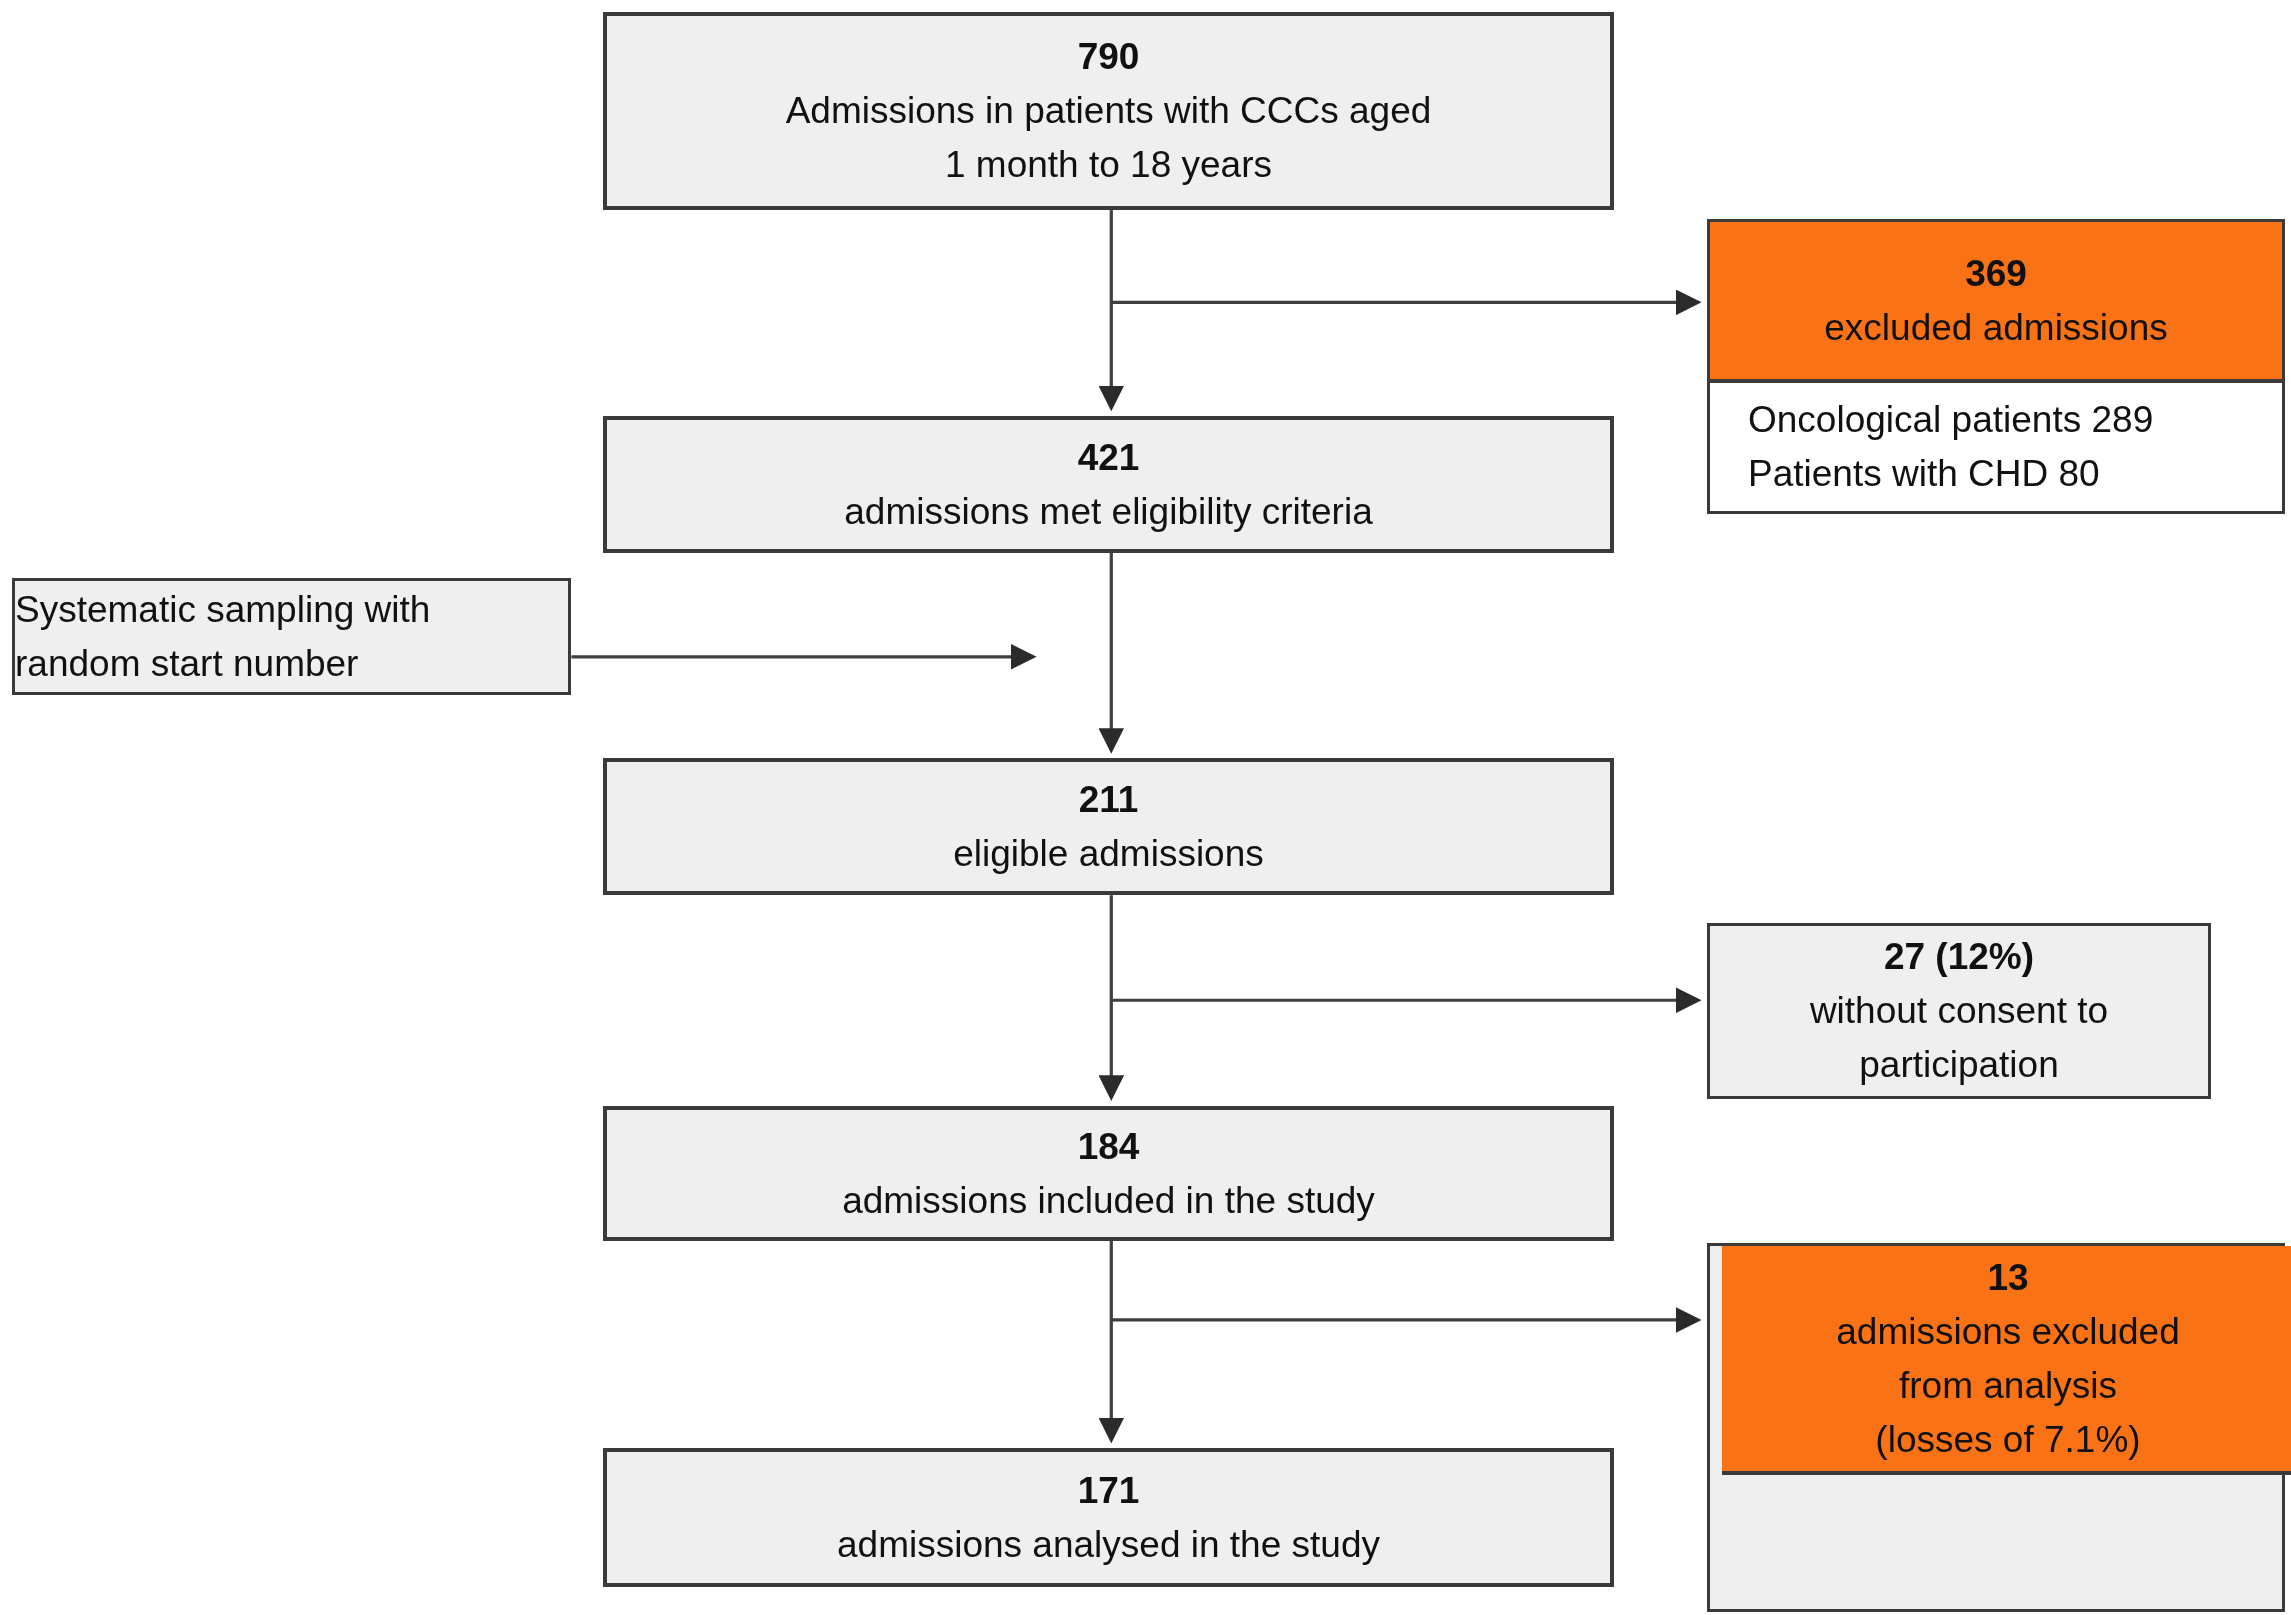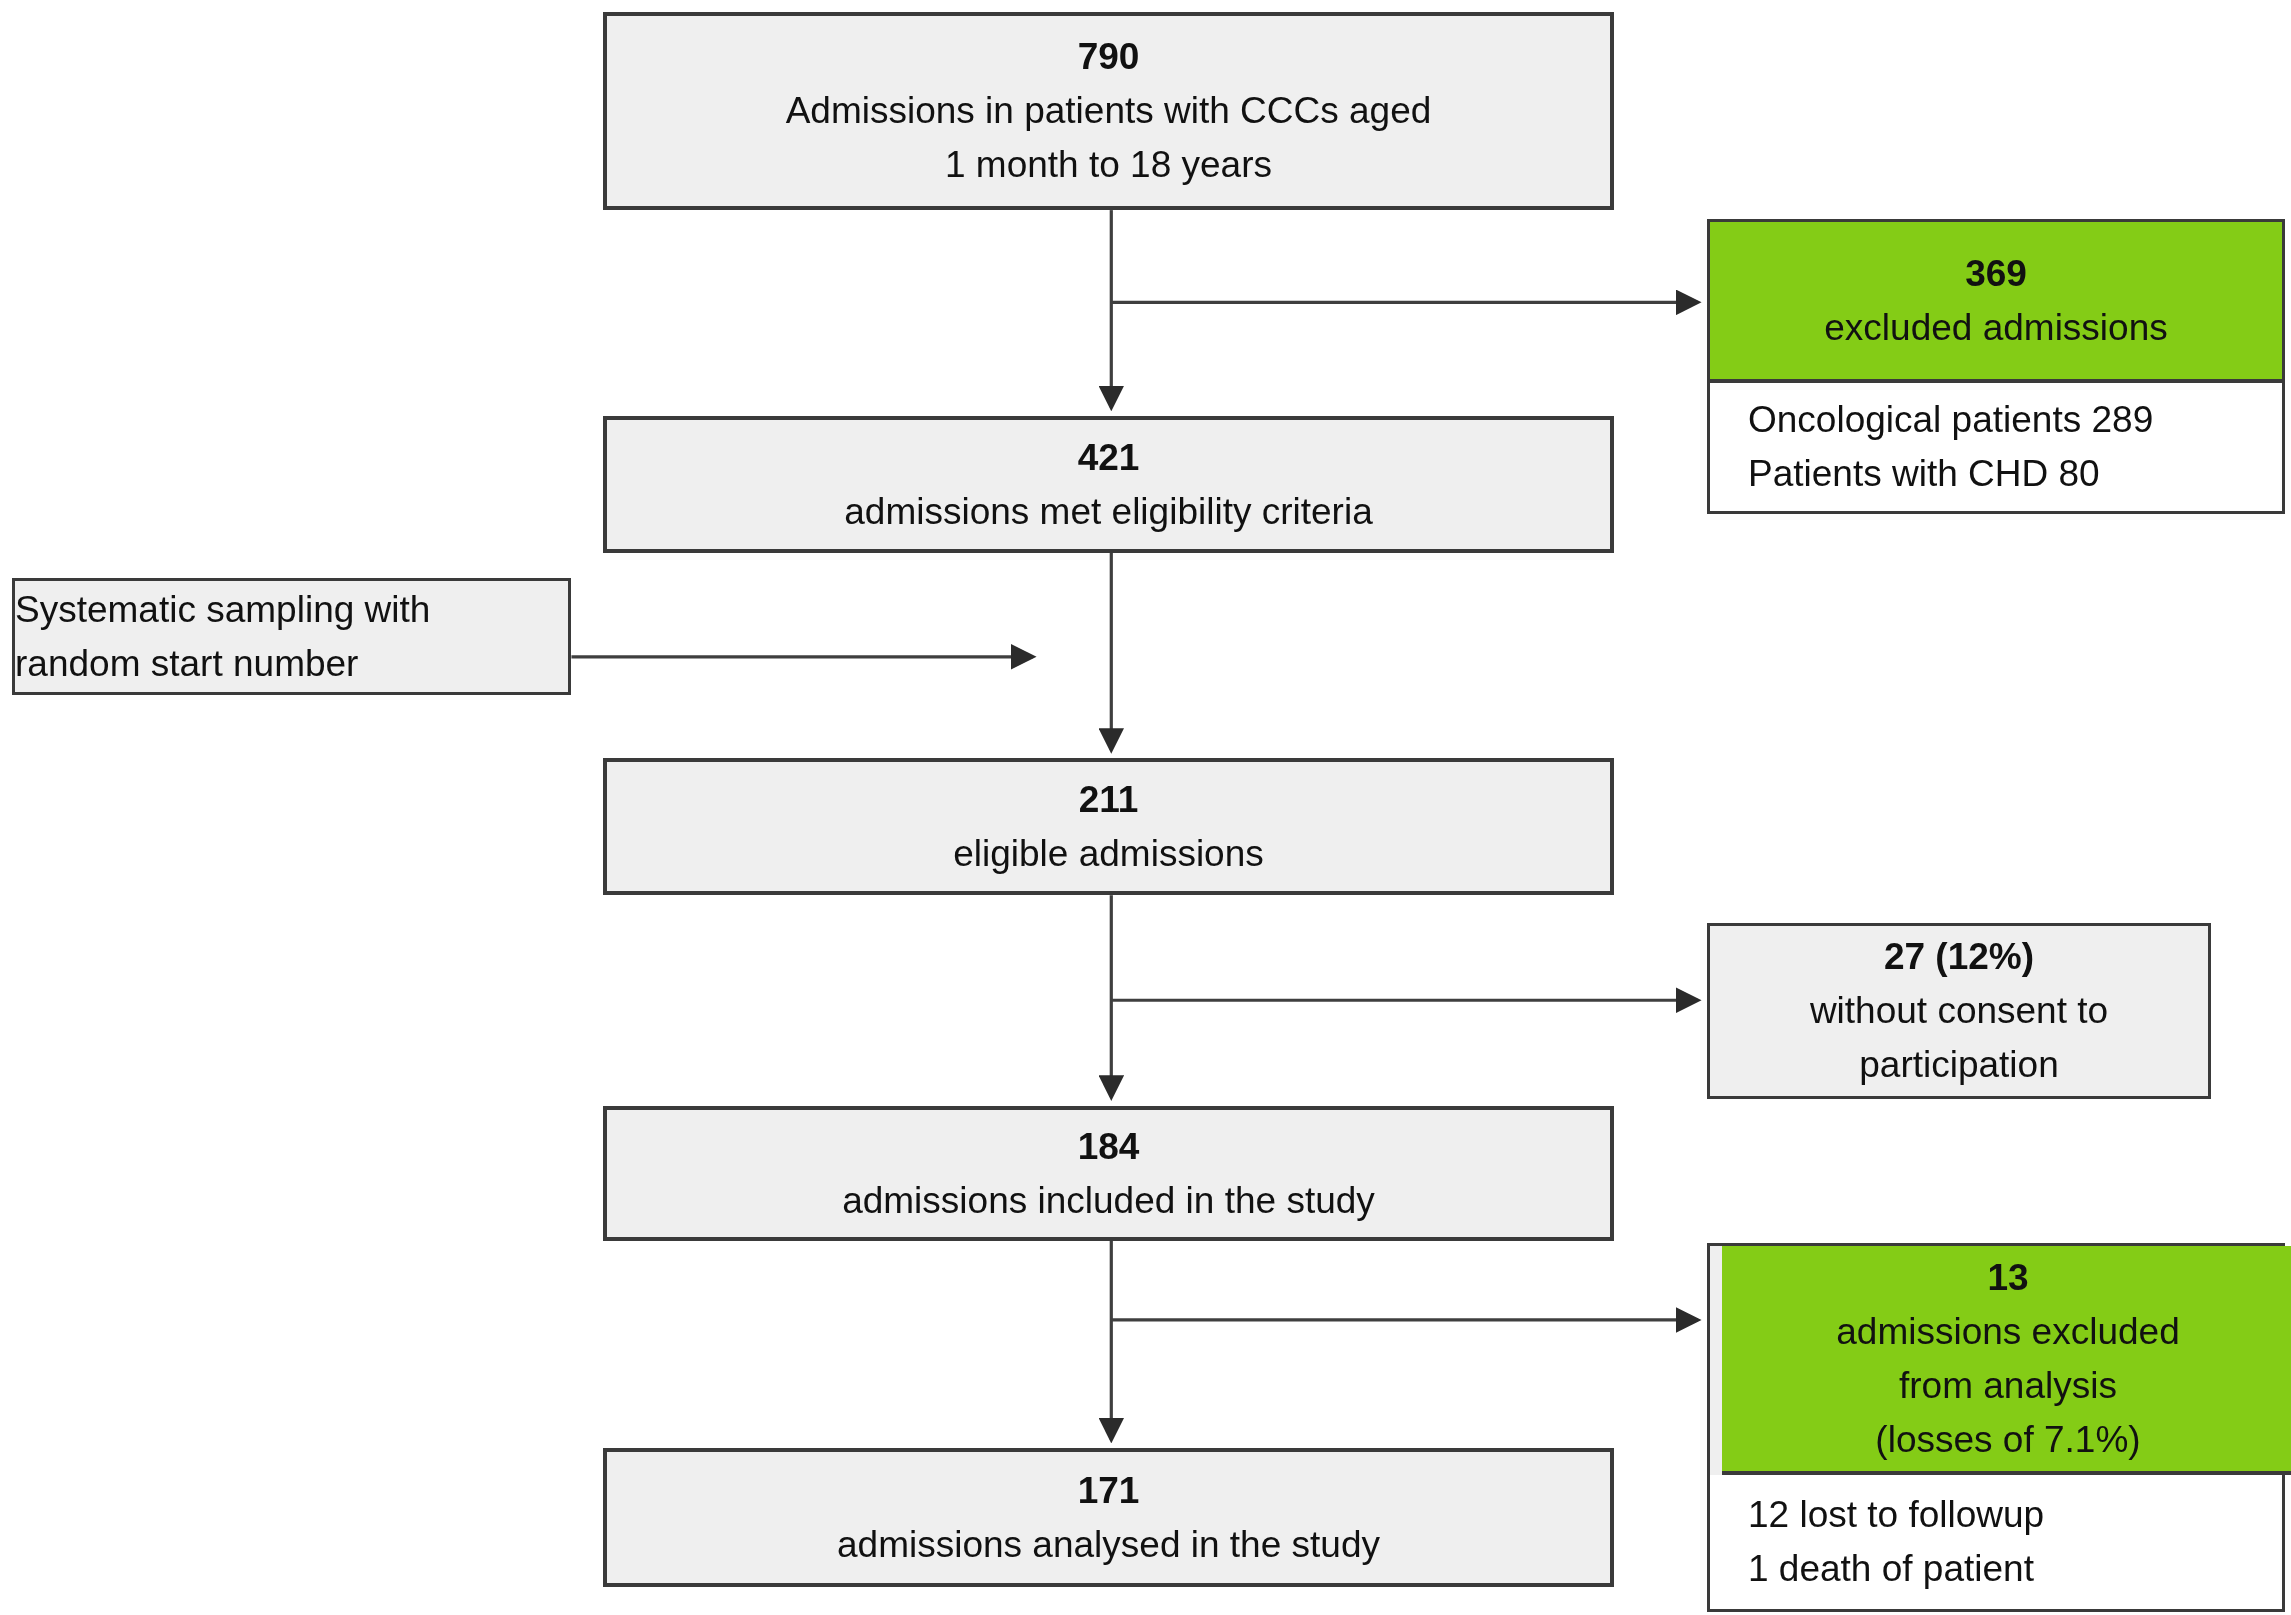--- a/index.html
+++ b/index.html
@@ -54,21 +54,21 @@
   }
 
   
   .b-excluded      { left: 1707px; top: 219px;  width: 578px; height: 295px; border-width: 3.7px; padding: 0; justify-content: flex-start; }
   .b-noconsent     { left: 1707px; top: 923px; width: 504px; height: 176px; border-width: 3.7px; }
   .b-exclanalysis  { left: 1707px; top: 1243px; width: 578px; height: 369px; border-width: 3.7px; padding: 0; justify-content: flex-start; }
 
   .split-top {
     box-sizing: border-box;
     width: 100%;
-    background: #84cc16;
+    background: #f97316;
     border-bottom: 4.6px solid #3a3a3a;
     display: flex;
     flex-direction: column;
     justify-content: center;
     align-items: center;
   }
   .b-excluded .split-top { height: 161px; }
   .b-exclanalysis .split-top { height: 229px; margin-left: 24px; }
   .split-bottom {
     box-sizing: border-box;
@@ -152,20 +152,16 @@
     <div>participation</div>
   </div>
 
   <div class="box b-exclanalysis">
     <div class="split-top">
       <div class="num">13</div>
       <div>admissions excluded</div>
       <div>from analysis</div>
       <div>(losses of 7.1%)</div>
     </div>
-    <div class="split-bottom">
-      <div>12 lost to followup</div>
-      <div>1 death of patient</div>
-    </div>
   </div>
 
 </div>
 
 
 </body></html>

